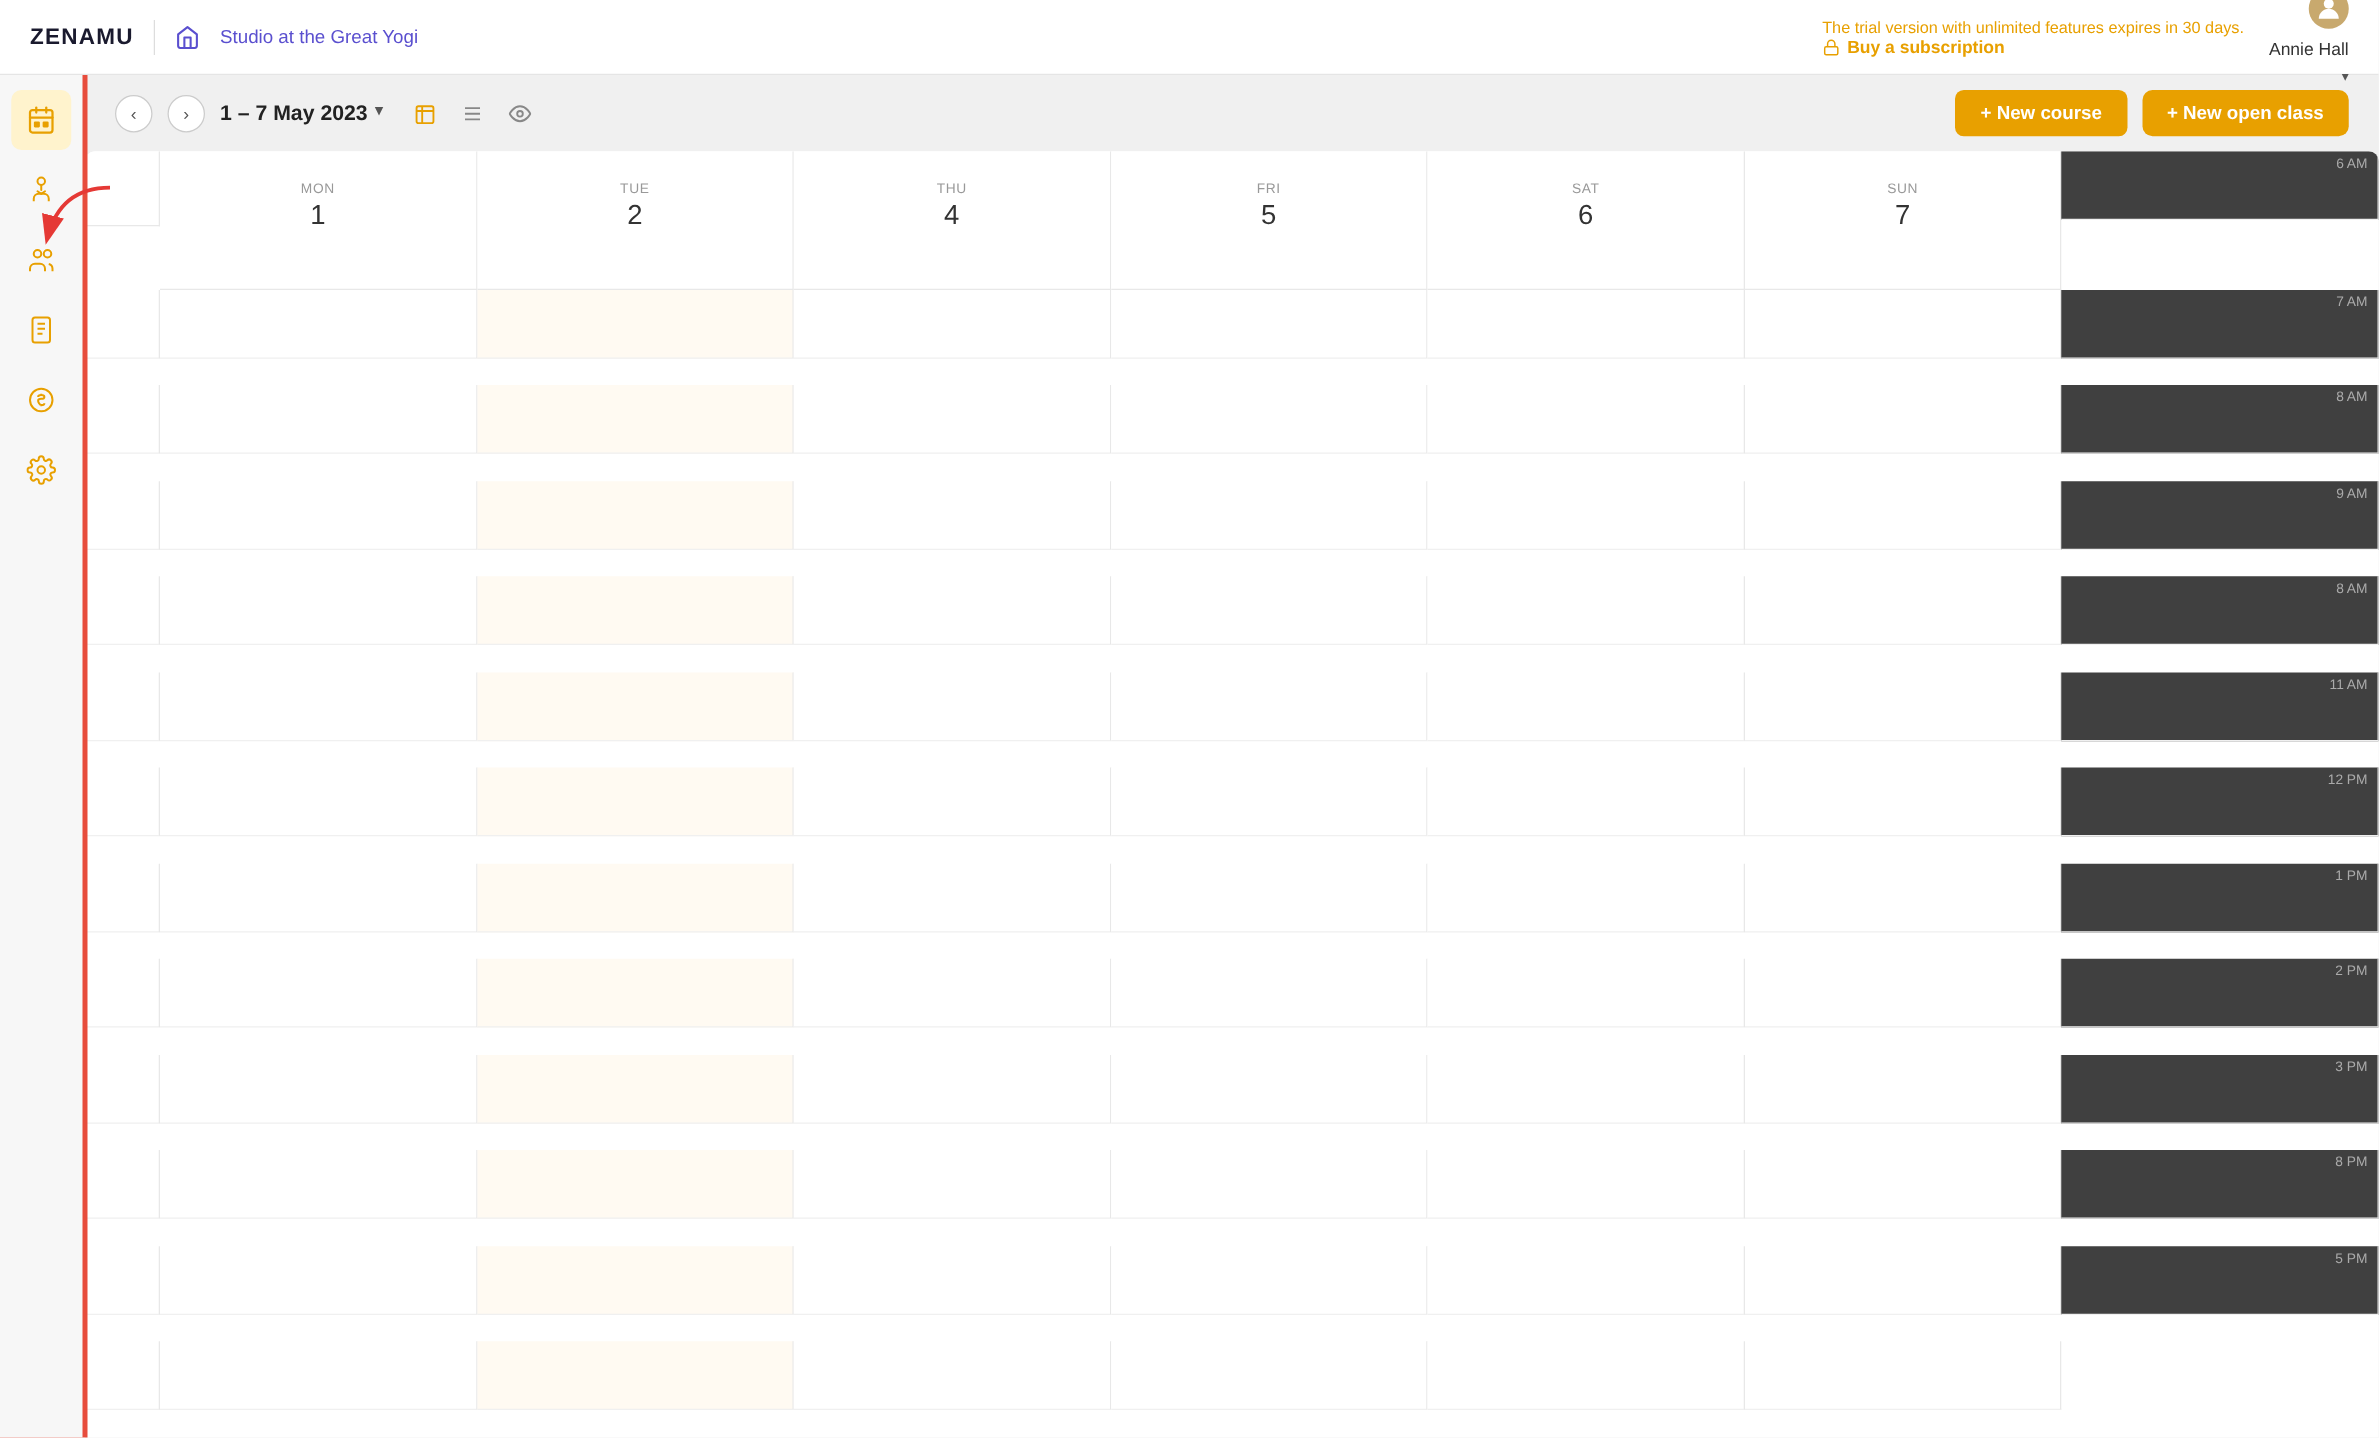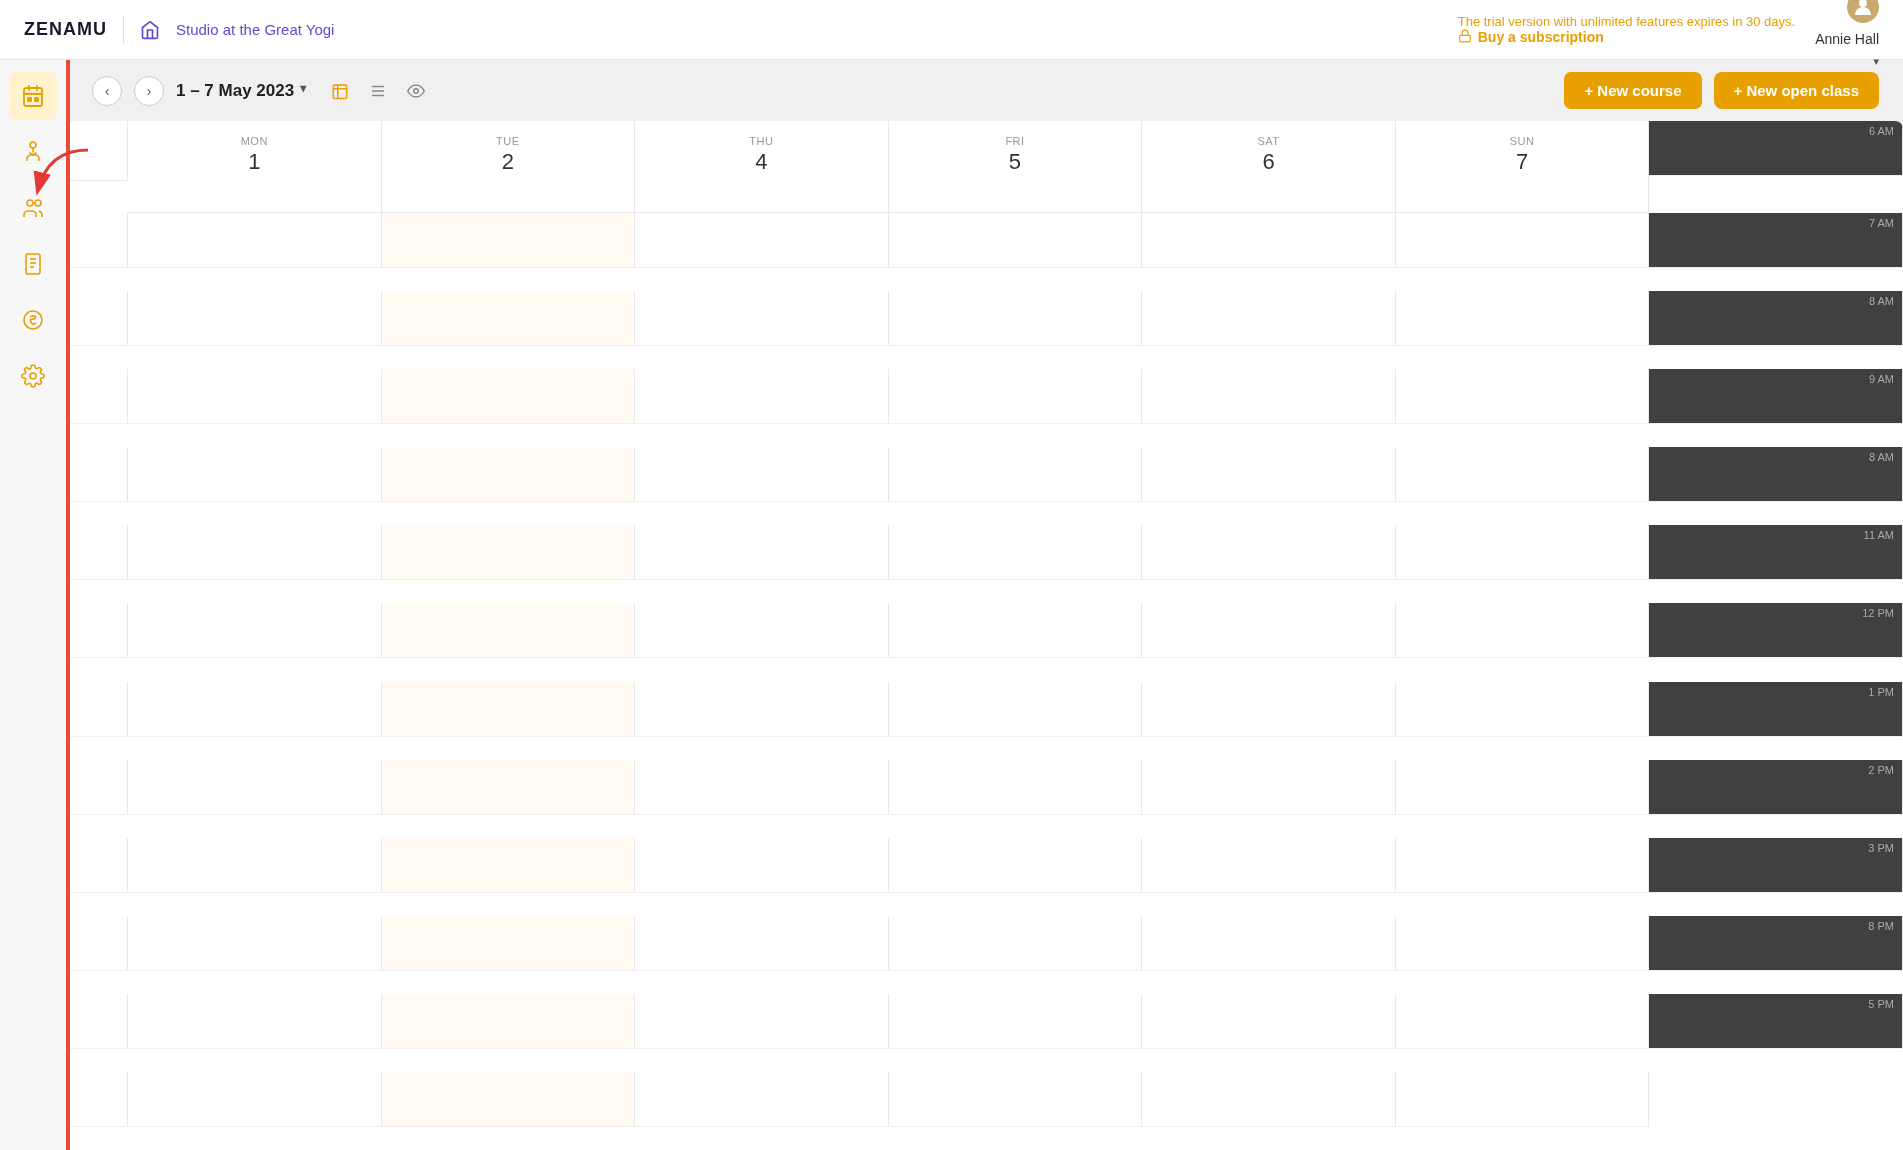--- a/index.html
+++ b/index.html
@@ -48,21 +48,21 @@
       align-items: center;
       gap: 20px;
     }
     .trial-text {
       color: #e8a000;
       font-size: 13px;
       text-align: right;
     }
     .buy-subscription {
       display: flex;
-      align-items: flex-start;
+      align-items: flex-end;
       gap: 6px;
       color: #e8a000;
       font-size: 14px;
       font-weight: 600;
       cursor: pointer;
       text-decoration: none;
     }
     .user-menu {
       display: flex;
       align-items: flex-end;
@@ -232,21 +232,21 @@
     .time-header-cell {
       background: #fff;
       border-bottom: 1px solid #e8e8e8;
       border-right: 1px solid #e8e8e8;
       height: 60px;
     }
     .day-header-cell {
       background: #fff;
       border-bottom: 1px solid #e8e8e8;
       border-right: 1px solid #e8e8e8;
-      padding: 14px 0;
+      padding: 24px 0;
       text-align: center;
     }
     .day-header-cell.today {
       background: #fff8ee;
     }
     .day-name {
       font-size: 11px;
       color: #999;
       font-weight: 500;
       letter-spacing: 0.5px;

